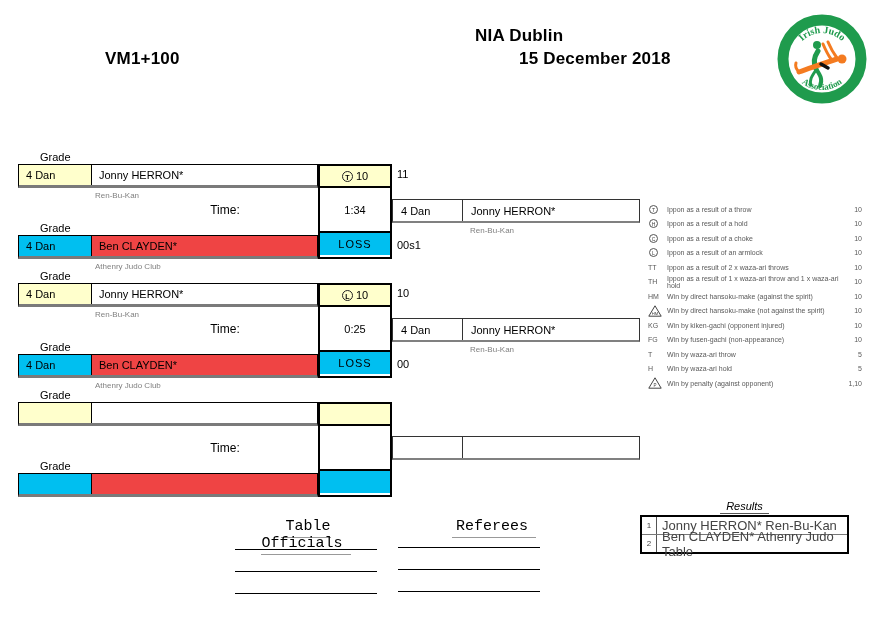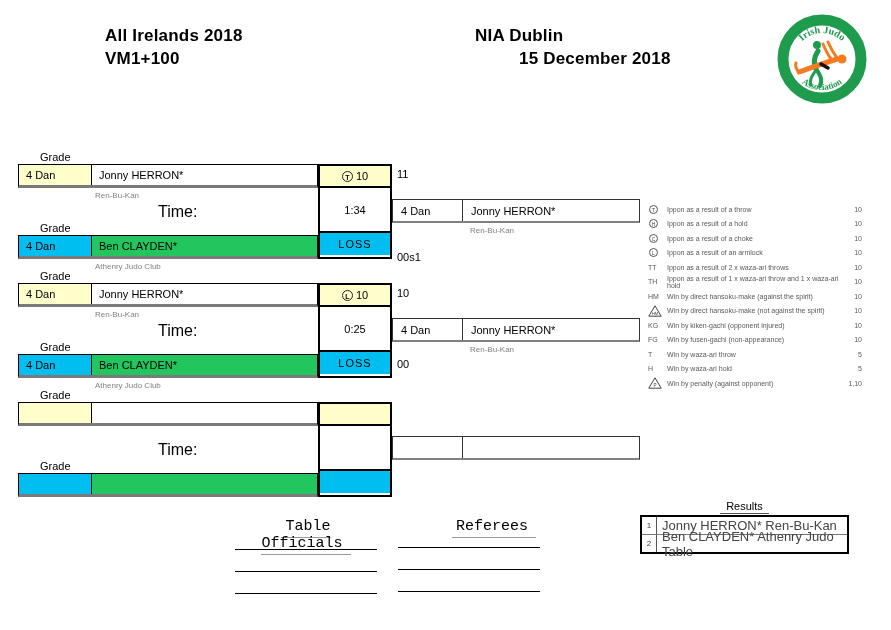--- a/index.html
+++ b/index.html
@@ -11,23 +11,23 @@
   .hline{font-size:17px;font-weight:600;letter-spacing:.2px;}
 
   
   .match{position:absolute;left:18px;width:624px;height:126px;}
   .glabel{position:absolute;left:22px;font-size:11px;}
   .row{position:absolute;left:0;width:300px;height:24px;box-sizing:border-box;
        border:1px solid #000;border-bottom:3px solid #7a7a7a;display:flex;}
   .gcell{width:73px;box-sizing:border-box;border-right:1px solid #000;
          font-size:11px;display:flex;align-items:center;padding-left:7px;}
   .ncell{flex:1;font-size:11px;display:flex;align-items:center;padding-left:7px;}
-  .yel{background:#FFFFCC;} .cyan{background:#00BFF0;} .lcyan{background:#22c55e;}
+  .yel{background:#FFFFCC;} .cyan{background:#00BFF0;} .lcyan{background:#ef4444;}
   .club{position:absolute;font-size:8px;color:#808080;}
-  .timelabel{position:absolute;left:140px;width:134px;text-align:left;font-size:16px;}
+  .timelabel{position:absolute;left:140px;width:134px;text-align:center;font-size:12px;}
   .scorecol{position:absolute;left:300px;top:13px;width:74px;height:95px;box-sizing:border-box;
             border:2px solid #000;}
   .sc{box-sizing:border-box;display:flex;align-items:center;justify-content:center;
       font-size:11px;gap:3px;}
   .sc-top{height:22px;border-bottom:2px solid #000;background:#FFFFCC;}
   .sc-mid{height:45px;border-bottom:2px solid #000;background:#fff;}
   .sc-bot{height:22px;background:#00BFF0;letter-spacing:1px;}
   .pts{position:absolute;left:379px;font-size:11px;}
   .winner{position:absolute;left:374px;top:48px;width:248px;height:24px;box-sizing:border-box;
           border:1px solid #333;border-bottom:2px solid #808080;display:flex;background:#fff;}
@@ -45,40 +45,39 @@
   .lrow{display:flex;align-items:center;height:14.5px;}
   .licon{width:19px;display:flex;justify-content:flex-start;align-items:center;}
   .lcirc{display:inline-block;width:9px;height:9px;border:1px solid #555;border-radius:50%;
          font-size:5px;line-height:9px;text-align:center;color:#444;box-sizing:border-box;margin-left:1px;}
   .lcode{font-size:7px;color:#595959;}
   .ltext{flex:1;font-size:7px;color:#595959;}
   .lval{width:22px;text-align:right;font-size:7px;color:#595959;}
 
   
   #results{position:absolute;left:640px;top:500px;width:209px;}
-  #results .rtitle{text-align:center;font-size:11px;margin-bottom:3px;}
+  #results .rtitle{text-align:center;font-size:11px;margin-bottom:3px;font-style:italic;}
   #results .rtitle span{border-bottom:1px solid #555;padding:0 6px 1px 6px;}
   #rtable{border:2px solid #000;box-sizing:border-box;}
   .rrow{display:flex;height:17px;align-items:center;}
   .rrow + .rrow{border-top:1px solid #777;}
   .rnum{width:15px;box-sizing:border-box;border-right:1px solid #555;text-align:center;
         font-size:8px;color:#444;align-self:stretch;display:flex;align-items:center;justify-content:center;}
   .rtxt{flex:1;font-size:13px;color:#444;padding-left:5px;}
 
   
   .offhead{position:absolute;top:518px;width:142px;text-align:center;font-size:15px;font-family:Liberation Mono, monospace;}
   .offhead span{border-bottom:1.5px solid #999;padding:0 8px 2px 4px;}
   .sigline{position:absolute;width:142px;border-top:1px solid #000;height:0;}
 </style>
 </head>
 <body>
 
 <div id="page">
 
-  <div class="abs hline" style="left:105px;top:26px;">All Irelands 2018</div>
   <div class="abs hline" style="left:105px;top:49px;">VM1+100</div>
   <div class="abs hline" style="left:475px;top:26px;">NIA Dublin</div>
   <div class="abs hline" style="left:475px;top:49px;margin-left:44px;">15 December 2018</div>
 
   <div class="abs" style="left:776px;top:13px;">
     <svg width="92" height="92" viewBox="0 0 92 92">
       <circle cx="46" cy="46" r="39" fill="#fff" stroke="#1F9B4D" stroke-width="11"></circle>
       <defs>
         <path id="tp" d="M 18 48 A 28 28 0 0 1 74 48"></path>
         <path id="bp" d="M 13 44 A 33 33 0 0 0 79 44"></path>
@@ -120,21 +119,21 @@
     </div>
     <div class="club" style="left:77px;top:40px;">Ren-Bu-Kan</div>
     <div class="timelabel" style="top:52px;">Time:</div>
     <div class="glabel" style="top:71px;">Grade</div>
     <div class="row" style="top:84px;">
       <div class="gcell cyan">4 Dan</div>
       <div class="ncell lcyan">Ben CLAYDEN*</div>
     </div>
     <div class="club" style="left:77px;top:111px;">Athenry Judo Club</div>
     <div class="pts" style="top:17px;">11</div>
-    <div class="pts" style="top:100px;text-align:right;">00s1</div>
+    <div class="pts" style="top:88px;text-align:right;">00s1</div>
     <div class="winner">
       <div class="wgrade">4 Dan</div>
       <div class="wname">Jonny HERRON*</div>
     </div>
     <div class="wclub">Ren-Bu-Kan</div>
   </div>
 
   <div class="match" style="top:270px;">
     <div class="glabel" style="top:0;">Grade</div>
     <div class="row" style="top:13px;">

